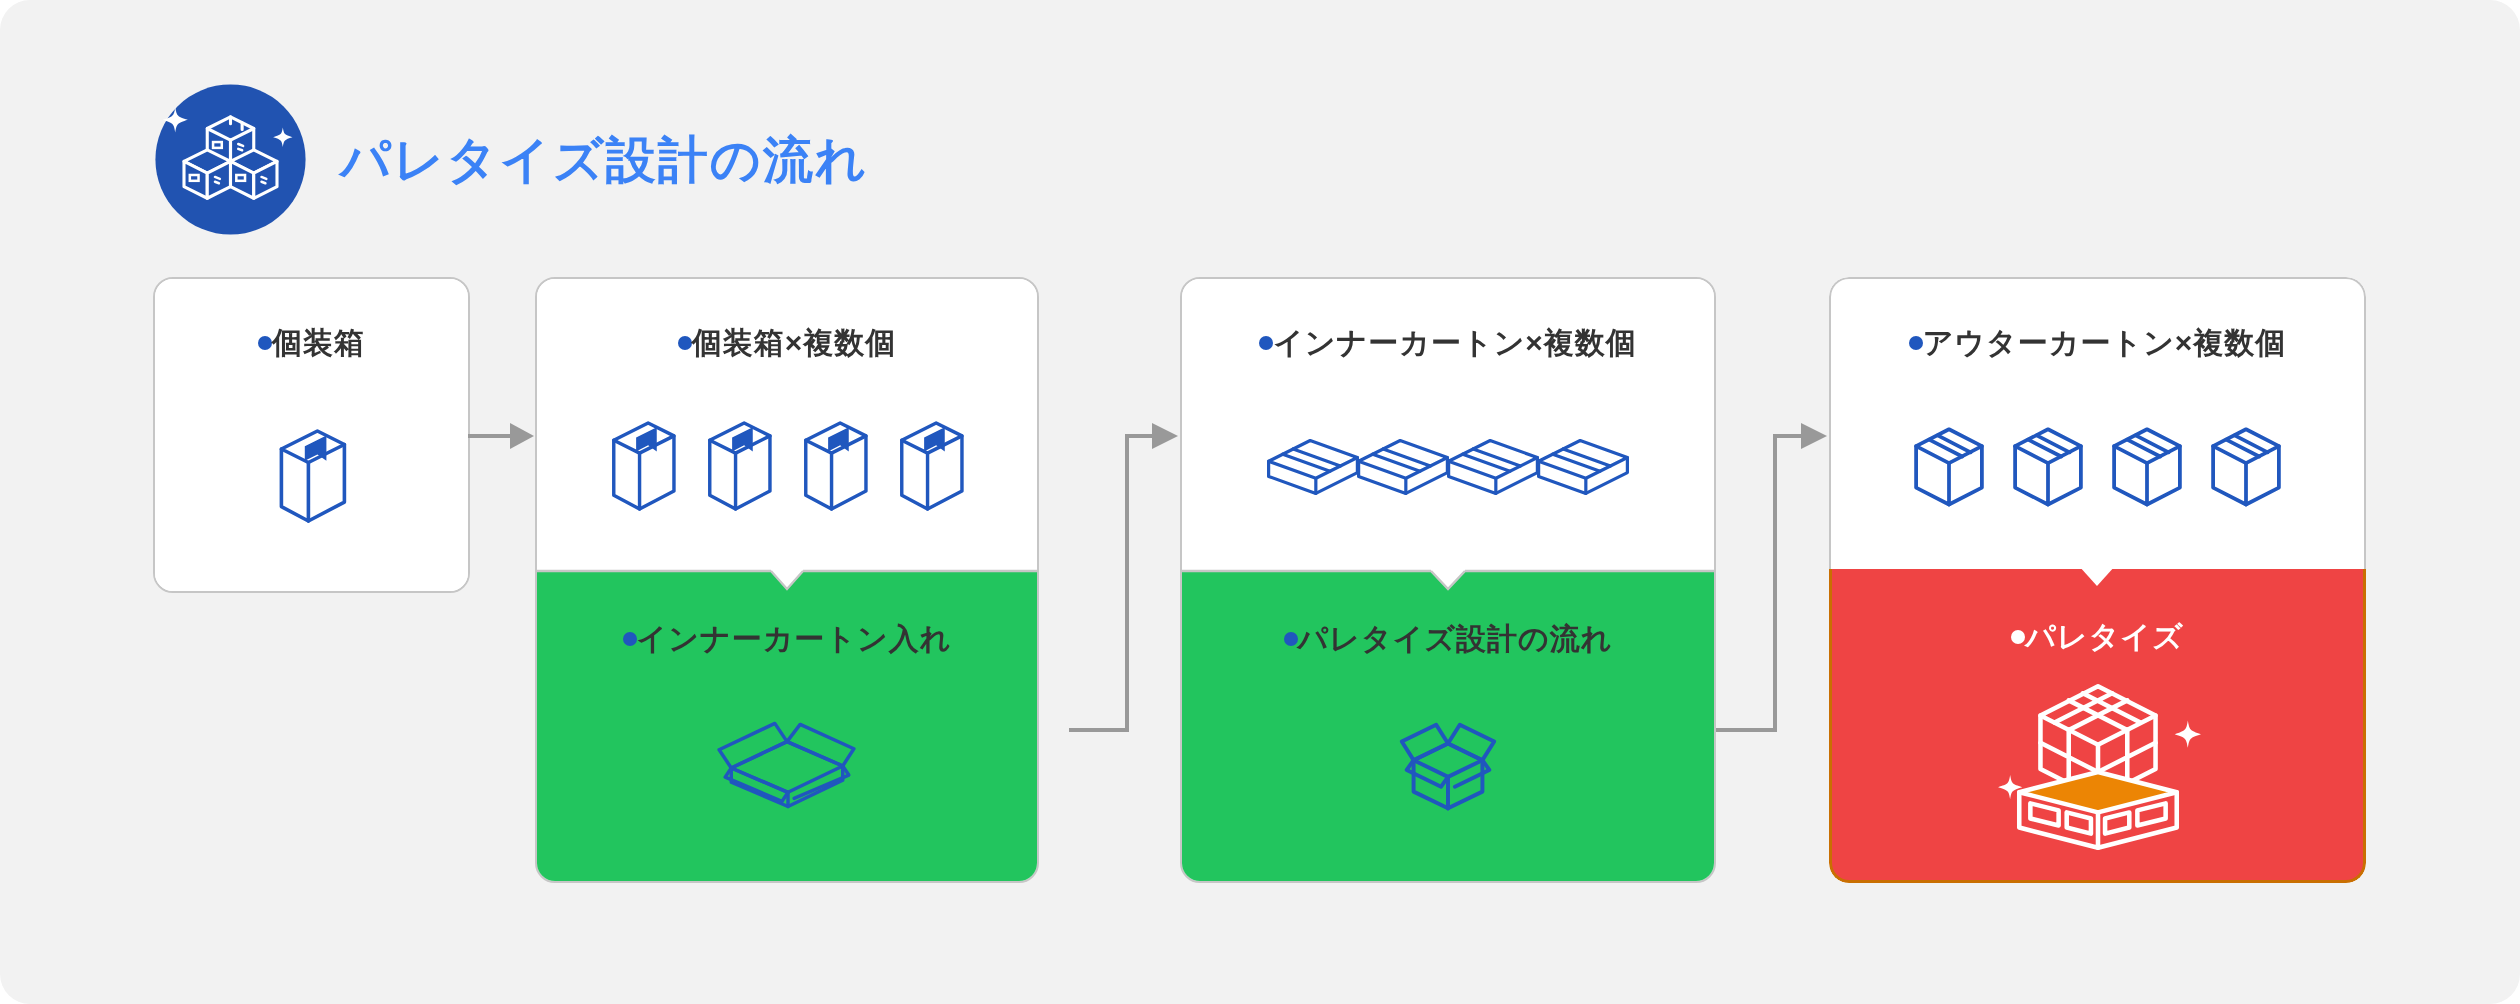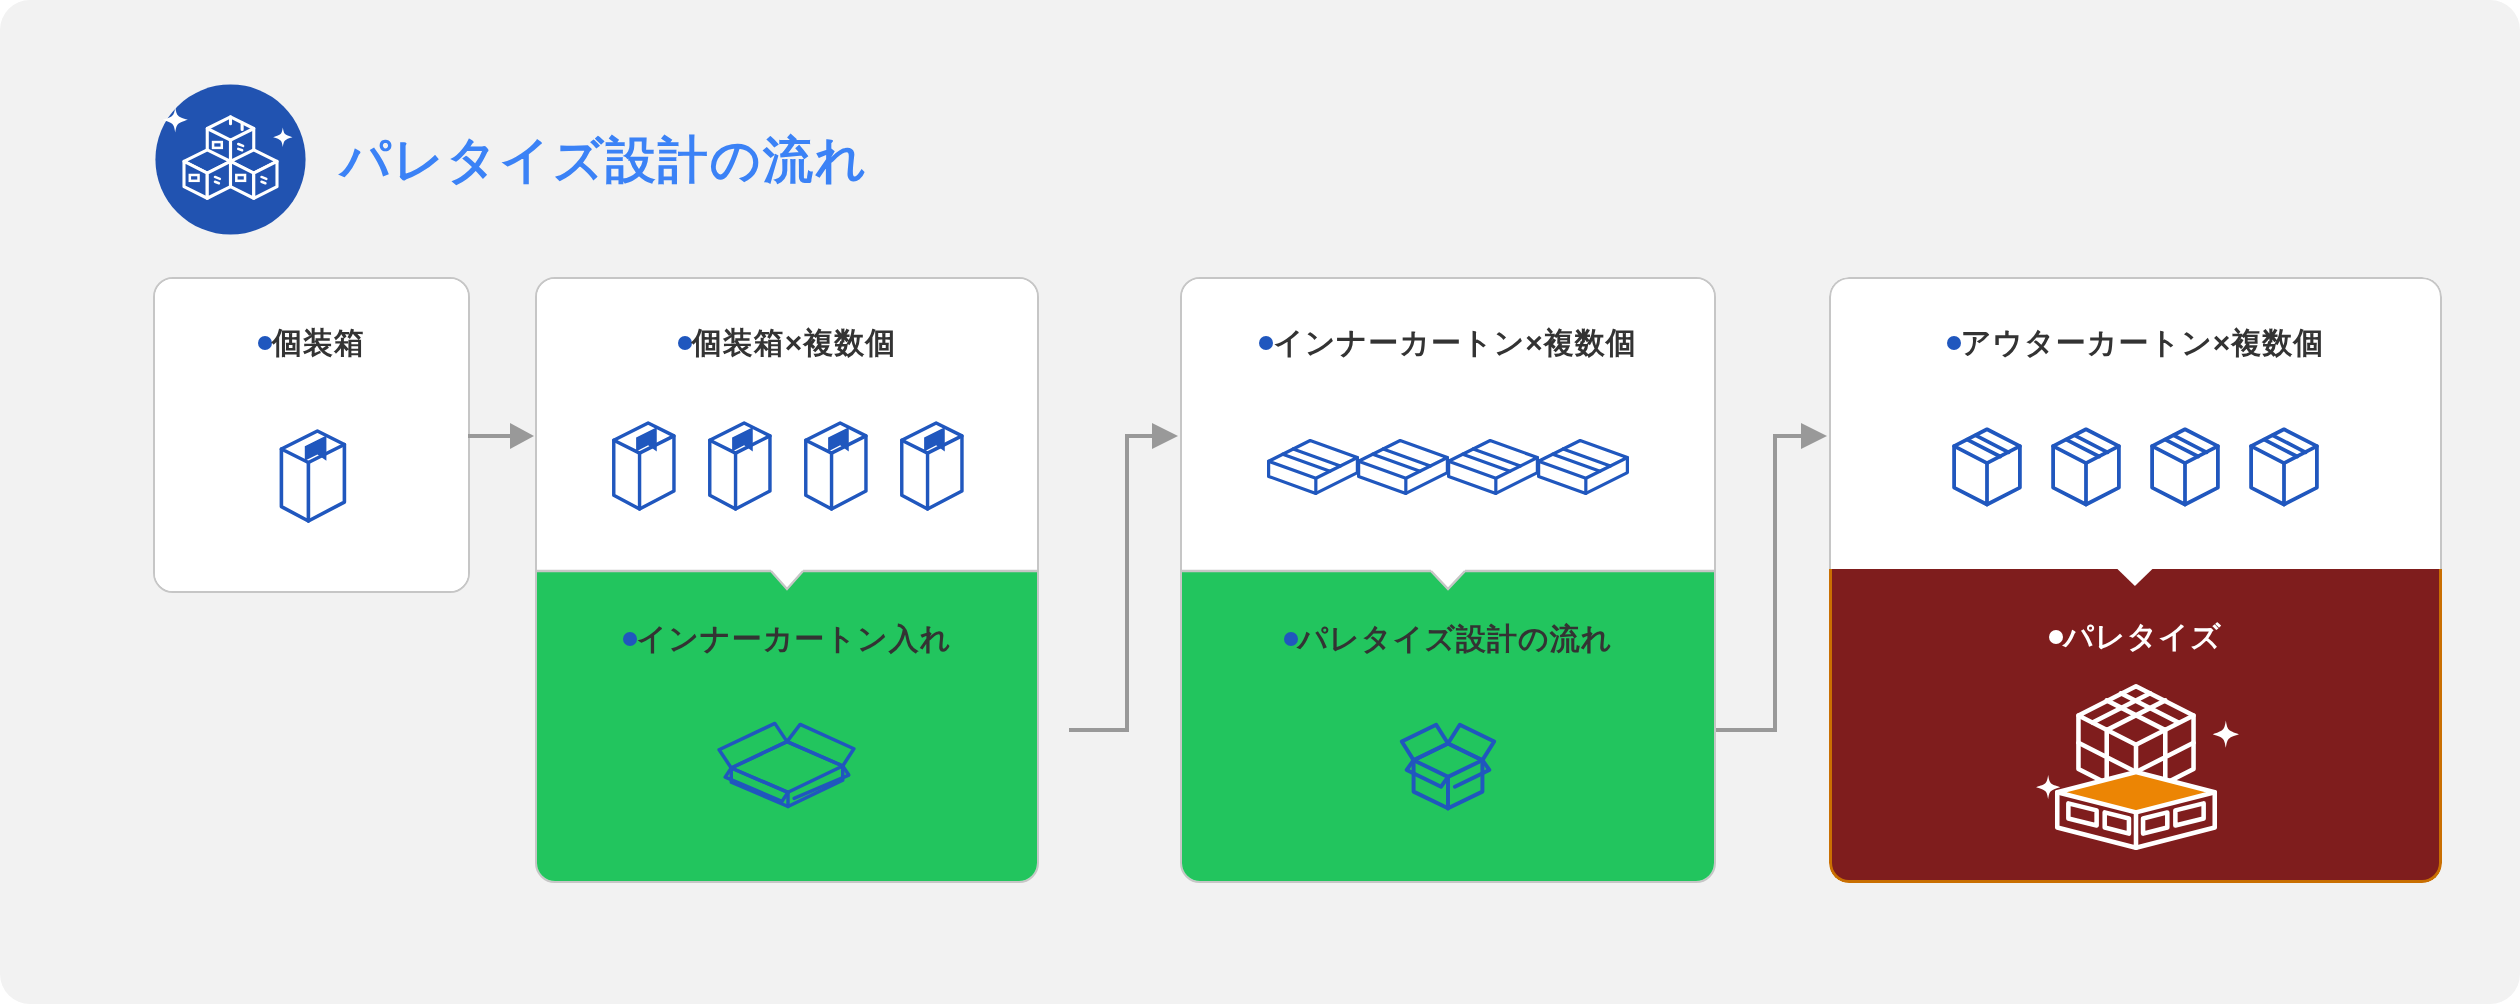--- a/index.html
+++ b/index.html
@@ -11,28 +11,28 @@
   .header-badge{position:absolute;left:153px;top:82px;width:155px;height:155px;}
   .page-title{position:absolute;left:340px;top:128px;margin:0;
               font-size:50px;font-weight:bold;color:#3b82f6;letter-spacing:2px;line-height:64px;}
 
   
   .card{position:absolute;top:277px;background:#FFFFFF;border:2px solid #C6C6C6;
         border-radius:20px;box-sizing:border-box;overflow:hidden;}
   .card-1{left:153px;width:317px;height:316px;}
   .card-2{left:535px;width:504px;height:606px;padding-left:24px;}
   .card-3{left:1180px;width:536px;height:606px;padding-left:25px;}
-  .card-4{left:1829px;width:613px;height:606px;border:none;border-radius:20px;}
+  .card-4{left:1829px;width:537px;height:606px;border:none;border-radius:20px;}
   .card-4 .section.top{border:2px solid #C6C6C6;border-bottom:none;border-radius:20px 20px 0 0;box-sizing:border-box;}
 
   .section{position:absolute;left:0;right:0;display:flex;flex-direction:column;align-items:center;}
   .section.top{top:0;height:292px;background:#FFFFFF;padding-top:46px;box-sizing:border-box;}
   .section.bottom{top:292px;bottom:0;background:#22c55e;padding-top:50px;box-sizing:border-box;}
   .card-1 .section.top{height:100%;}
-  .card-4 .section.bottom{background:#7f1d1d;border:3px solid #C96F02;border-top:none;
+  .card-4 .section.bottom{background:#ef4444;border:3px solid #C96F02;border-top:none;
                           border-radius:0 0 20px 20px;box-sizing:border-box;}
 
   .label-row{display:flex;align-items:center;justify-content:center;height:36px;flex:0 0 auto;}
   .bullet{width:14px;height:14px;border-radius:50%;background:#2057BE;flex:0 0 auto;}
   .label-text{font-size:30px;font-weight:bold;color:#333333;letter-spacing:1px;line-height:36px;white-space:nowrap;}
   .label-row.inverse .bullet{background:#FFFFFF;}
   .label-row.inverse .label-text{color:#FFFFFF;}
 
   .icon-area{flex:1;display:flex;align-items:center;justify-content:center;width:100%;}
   .multi-row{display:flex;align-items:center;justify-content:center;}

